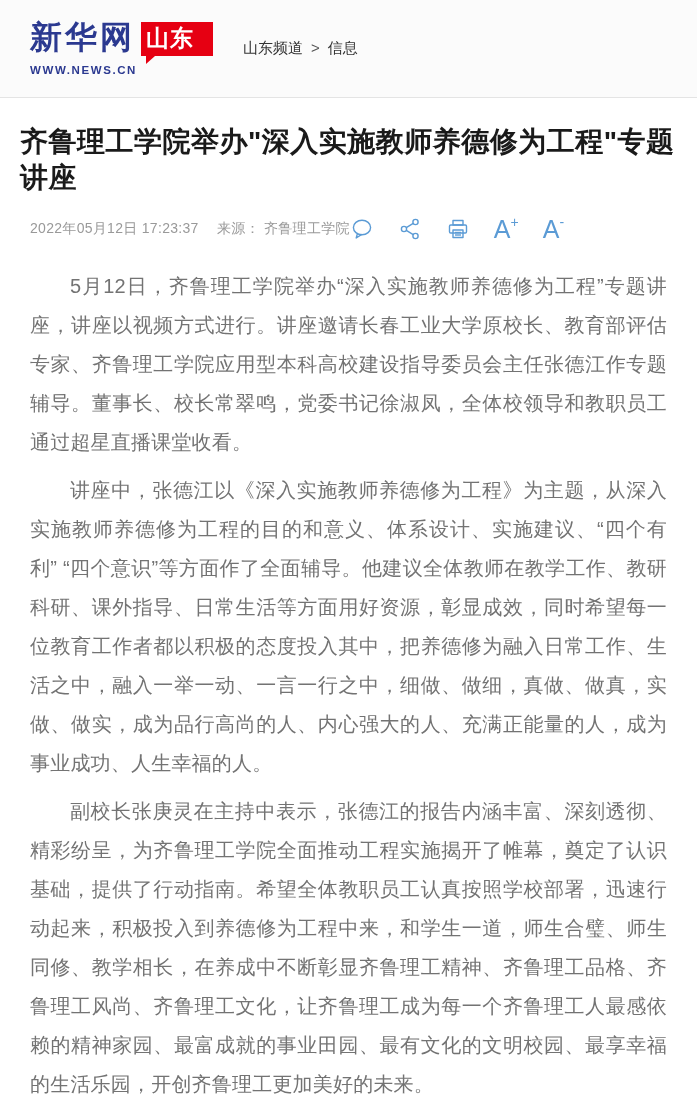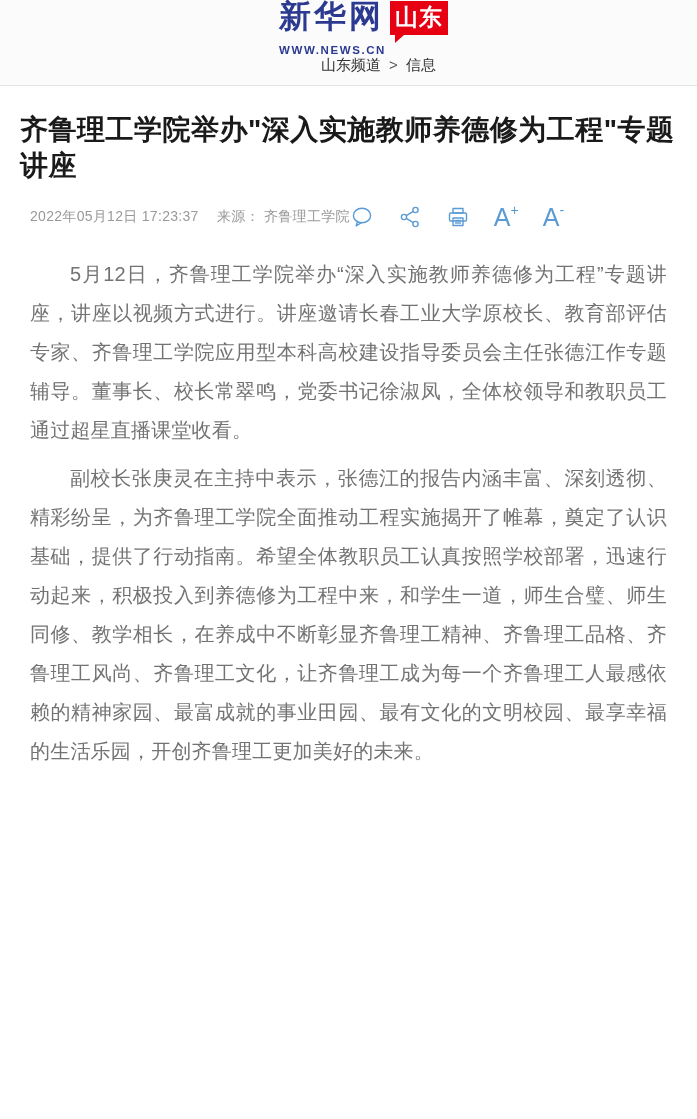--- a/index.html
+++ b/index.html
@@ -7,27 +7,26 @@
   body {
     width: 697px;
     height: 1119px;
     background: #ffffff;
     font-family: "Liberation Sans", "DejaVu Sans", sans-serif;
     overflow: hidden;
   }
 
   
   .site-header {
-    height: 86px;
+    height: 98px;
     background: #fbfbfb;
     border-bottom: 1px solid #e4e4e4;
     display: flex;
     align-items: center;
     padding-left: 30px;
-    flex-direction: column;
   }
   .logo {
     display: flex;
     align-items: flex-start;
     cursor: pointer;
   }
   .logo-text {
     color: #2b3990;
     display: flex;
     flex-direction: column;
@@ -44,21 +43,21 @@
     letter-spacing: 1.6px;
     margin-top: 10px;
   }
   .logo-badge {
     position: relative;
     background: #e60012;
     color: #ffffff;
     font-size: 23px;
     font-weight: bold;
     line-height: 1;
-    padding: 5px 5px 6px 5px;
+    padding: 5px 19px 6px 5px;
     margin-left: 4px;
     margin-top: 1px;
     letter-spacing: 1px;
   }
   .logo-badge::after {
     content: "";
     position: absolute;
     left: 5px;
     bottom: -8px;
     width: 0; height: 0;
@@ -179,15 +178,16 @@
         <line x1="9" y1="18" x2="15" y2="18"></line>
       </svg>
     </span>
     <span class="font-btn"><span>A</span><sup>+</sup></span>
     <span class="font-btn"><span>A</span><sup>-</sup></span>
   </div>
 </div>
 
 <div class="article-body">
   <p>5月12日，齐鲁理工学院举办“深入实施教师养德修为工程”专题讲座，讲座以视频方式进行。讲座邀请长春工业大学原校长、教育部评估专家、齐鲁理工学院应用型本科高校建设指导委员会主任张德江作专题辅导。董事长、校长常翠鸣，党委书记徐淑凤，全体校领导和教职员工通过超星直播课堂收看。</p>
+  <p>讲座中，张德江以《深入实施教师养德修为工程》为主题，从深入实施教师养德修为工程的目的和意义、体系设计、实施建议、“四个有利” “四个意识”等方面作了全面辅导。他建议全体教师在教学工作、教研科研、课外指导、日常生活等方面用好资源，彰显成效，同时希望每一位教育工作者都以积极的态度投入其中，把养德修为融入日常工作、生活之中，融入一举一动、一言一行之中，细做、做细，真做、做真，实做、做实，成为品行高尚的人、内心强大的人、充满正能量的人，成为事业成功、人生幸福的人。</p>
   <p>副校长张庚灵在主持中表示，张德江的报告内涵丰富、深刻透彻、精彩纷呈，为齐鲁理工学院全面推动工程实施揭开了帷幕，奠定了认识基础，提供了行动指南。希望全体教职员工认真按照学校部署，迅速行动起来，积极投入到养德修为工程中来，和学生一道，师生合璧、师生同修、教学相长，在养成中不断彰显齐鲁理工精神、齐鲁理工品格、齐鲁理工风尚、齐鲁理工文化，让齐鲁理工成为每一个齐鲁理工人最感依赖的精神家园、最富成就的事业田园、最有文化的文明校园、最享幸福的生活乐园，开创齐鲁理工更加美好的未来。</p>
 
 </div>
 
 </body></html>

